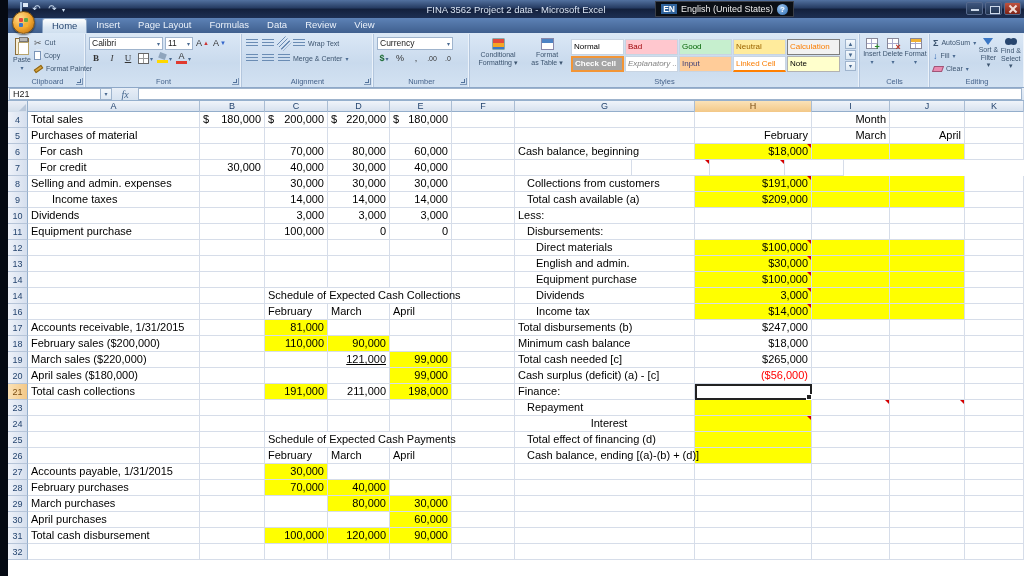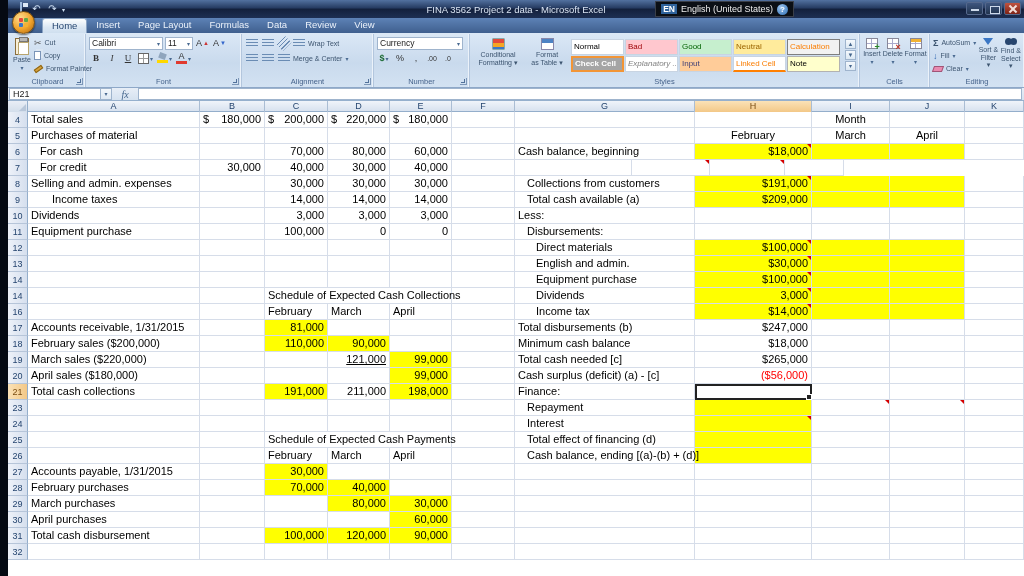--- a/index.html
+++ b/index.html
@@ -107,21 +107,21 @@
   .corner:after{content:"";position:absolute;right:1px;bottom:1px;border-left:7px solid transparent;border-bottom:7px solid #b8c7da}
   .colhdr{height:11px;font-size:9px;line-height:11px;text-align:center;color:#25456f;border-right:1px solid #aabdd4}
   .colhdr.hlc{background:linear-gradient(#fbe2b7,#f3c887);color:#7a4d12}
   .grid{position:relative;background:#fff;width:1016px;overflow:hidden}
   .grow{display:flex;height:16px}
   .rowhdr{flex:0 0 20px;font-size:9px;line-height:16px;text-align:center;color:#25456f;background:linear-gradient(90deg,#eef2f9,#d5dfee);border-right:1px solid #94aecb;border-bottom:1px solid #b6c5d9}
   .rowhdr.hlr{background:linear-gradient(90deg,#fbe2b7,#f3c887);color:#7a4d12}
   .cell{position:relative;flex:0 0 auto;height:16px;font-size:11px;line-height:15px;border-right:1px solid #d6dde9;border-bottom:1px solid #d6dde9;padding:0 3px;color:#000;white-space:nowrap;overflow:hidden}
   .cell.txt,.cell.ac{overflow:visible;z-index:1}
   .cell.ar{text-align:right}
-  .cell.ac{text-align:center}
+  .cell.ac{text-align:right}
   .cell.bgy{background:var(--hl)}
   .cell.fred{color:var(--neg)}
   .cell.acct{display:flex;justify-content:space-between}
   .cm{position:absolute;top:0;right:0;width:0;height:0;border-left:4px solid transparent;border-top:4px solid #d40000}
   .sel{outline:2px solid #222;outline-offset:-2px;z-index:2;overflow:visible}
   .sel:after{content:"";position:absolute;right:-1px;bottom:-1px;width:4px;height:4px;background:#222;border:1px solid #fff}
 </style>
 </head>
 <body>
 
@@ -267,21 +267,21 @@
               <span>Merge &amp; Center</span>
               <span class="dd">▾</span>
             </div>
         </div>
         <span class="glabel">Alignment</span>
         <span class="launcher"></span>
       </div>
 
       <div class="group" style="width:96px">
         <div class="rrow">
-          <div class="combo" style="width:86px">
+          <div class="combo" style="width:76px">
               <span>Currency</span>
               <span class="dd">▾</span>
             </div>
         </div>
         <div class="rrow">
           <div class="mini">
               <span style="color:#1d6b35;font-weight:bold">$</span>
               <span class="dd">▾</span>
             </div>
           <div class="mini">%</div>
@@ -687,21 +687,21 @@
           <div class="cell" style="width: 59px;"></div>
         </div>
         <div class="grow">
           <div class="rowhdr">24</div>
           <div class="cell" style="width: 172px;"></div>
           <div class="cell" style="width: 65px;"></div>
           <div class="cell" style="width: 63px;"></div>
           <div class="cell" style="width: 62px;"></div>
           <div class="cell" style="width: 62px;"></div>
           <div class="cell" style="width: 63px;"></div>
-          <div class="cell txt" style="width: 180px; padding-left: 12px;">Interest</div>
+          <div class="cell txt" style="width: 180px; padding-left: 12px; text-align: center;">Interest</div>
           <div class="cell bgy" style="width: 117px;">
             <span class="cm"></span>
           </div>
           <div class="cell" style="width: 78px;"></div>
           <div class="cell" style="width: 75px;"></div>
           <div class="cell" style="width: 59px;"></div>
         </div>
         <div class="grow">
           <div class="rowhdr">25</div>
           <div class="cell" style="width: 172px;"></div>

